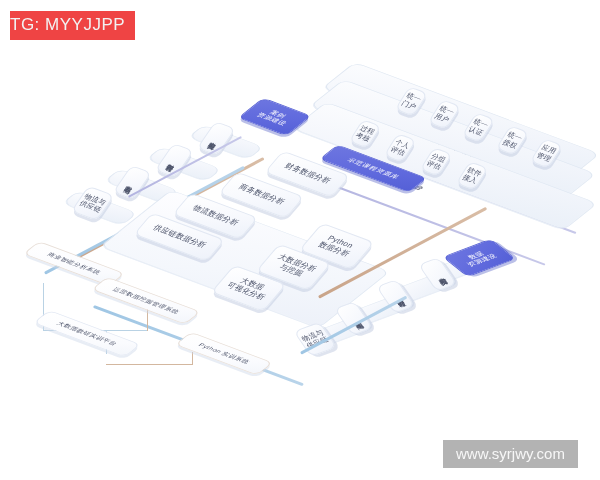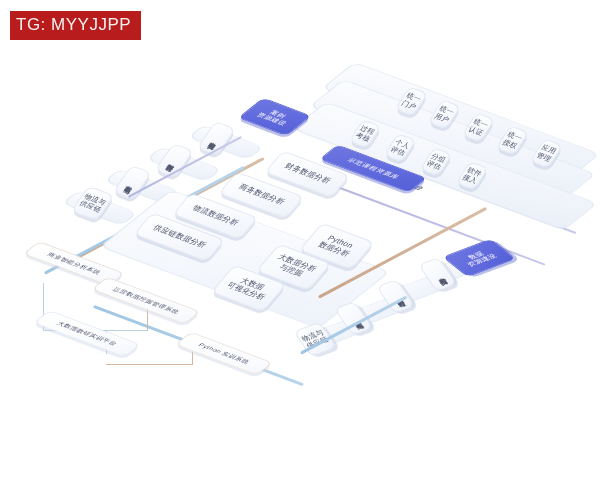--- a/index.html
+++ b/index.html
@@ -7,23 +7,23 @@
   body{
     width:600px;height:480px;overflow:hidden;position:relative;
     background:#ffffff;
     font-family:"Liberation Sans","DejaVu Sans",sans-serif;
   }
   #stage{position:absolute;left:0;top:0;width:600px;height:480px;overflow:hidden;}
 
   
   .tg-tag{
     position:absolute;left:10px;top:11px;
-    background:#b91c1c;color:#f2f2f2;
+    background:#ef4444;color:#f2f2f2;
     font-size:17px;letter-spacing:.5px;
-    padding:4px 10px 5px 6px;
+    padding:4px 10px 5px 0;
     white-space:nowrap;z-index:60;
   }
   
   .watermark{
     position:absolute;left:443px;top:440px;
     background:#b3b3b3;color:#f7f7f7;
     font-size:15px;padding:5px 13px 6px 13px;
     white-space:nowrap;z-index:60;
   }
 
@@ -272,14 +272,15 @@
               transform:rotate(20.5deg) skewX(-31deg) scaleY(.8);">
     <span class="lbl" style="font-size:6.5px;letter-spacing:.4px;">大数据教研实训平台</span>
   </div>
 
   <div class="card plain" style="left:172px;top:338px;width:88px;height:22px;
               transform:rotate(20.5deg) skewX(-31deg) scaleY(.8);
               border-color:#e7ded7;">
     <span class="lbl" style="font-size:6.5px;letter-spacing:.4px;">Python 实训系统</span>
   </div>
 
+  <div class="watermark">www.syrjwy.com</div>
 
 </div>
 
 </body></html>

